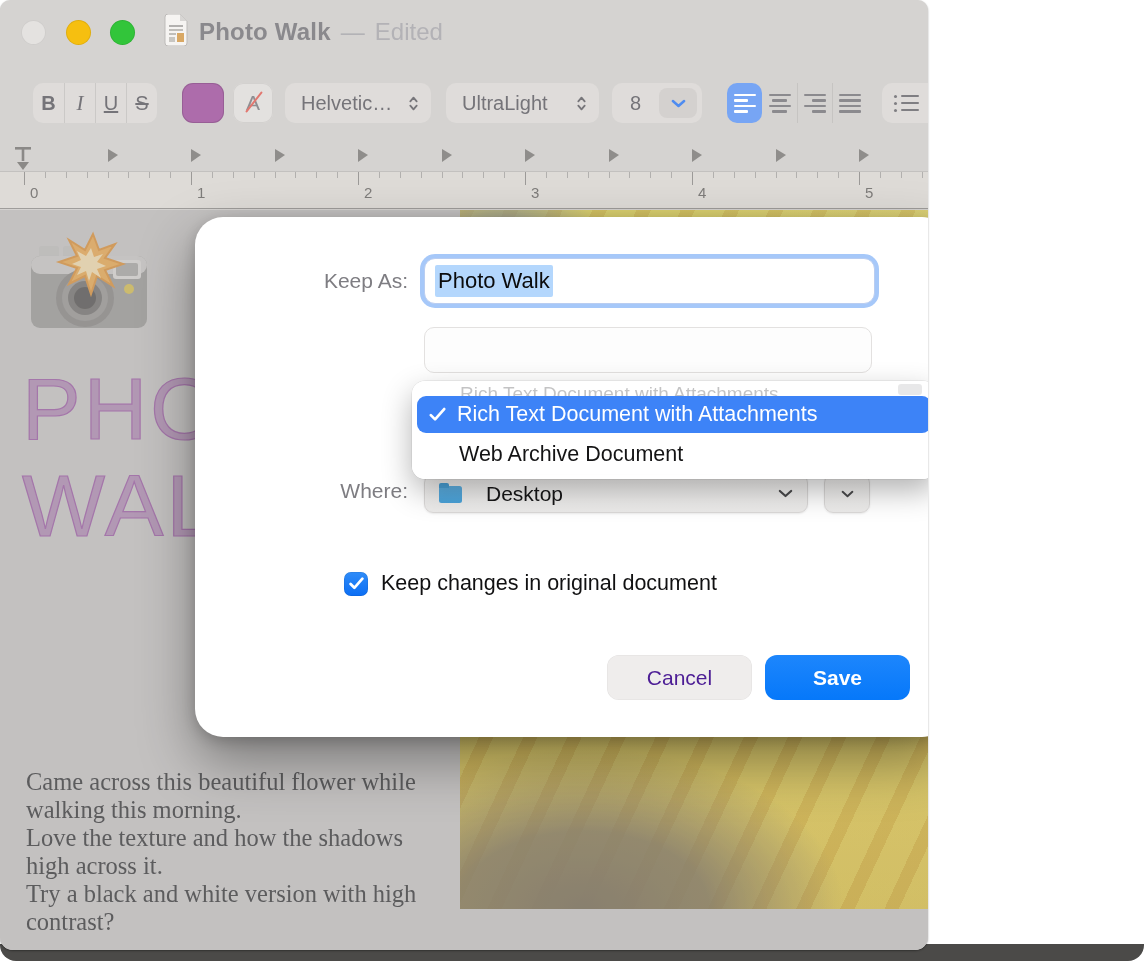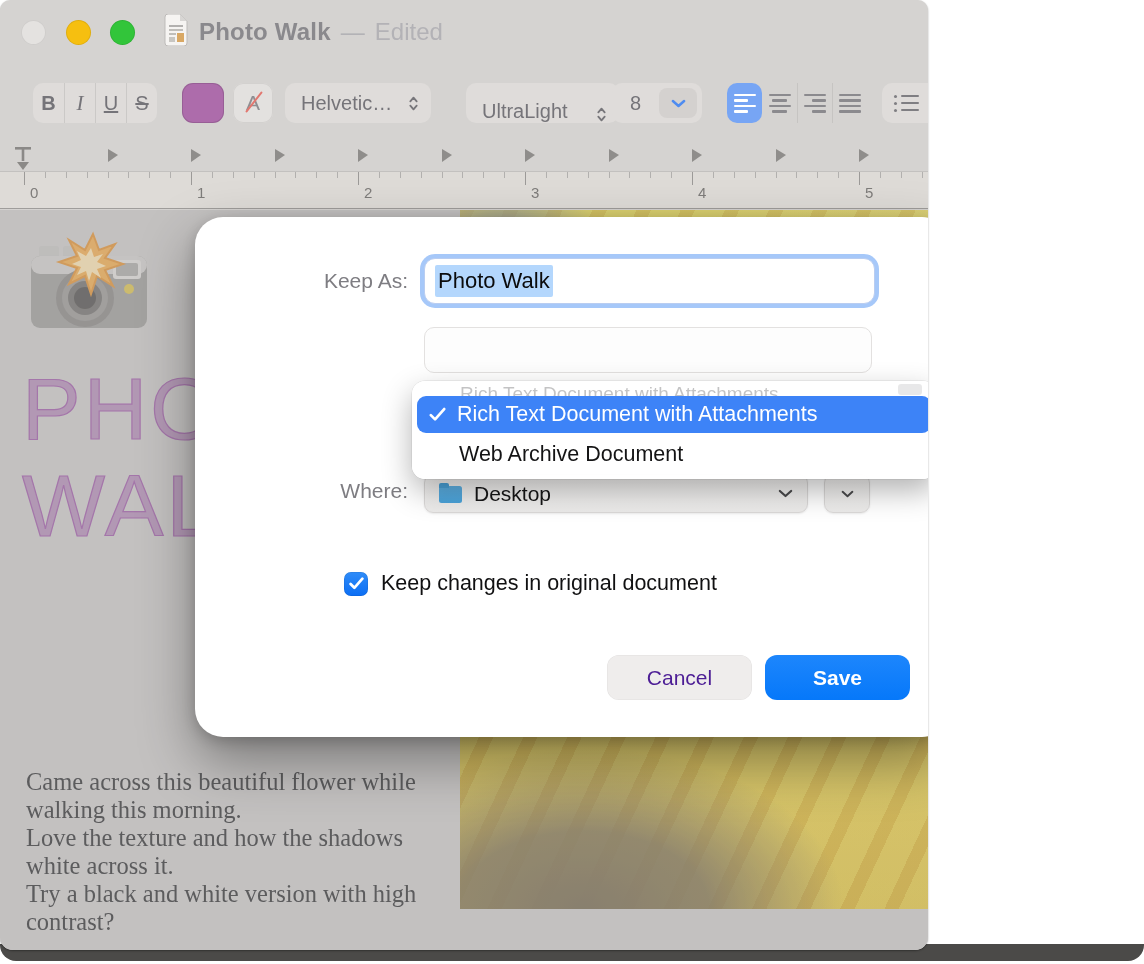--- a/index.html
+++ b/index.html
@@ -29,21 +29,21 @@
   .b-bold { font-weight:700; }
   .b-italic { font-style:italic; font-family:"Liberation Serif","DejaVu Serif",serif; font-size:21px; }
   .b-under { text-decoration:underline; }
   .b-strike { text-decoration:line-through; }
   .colorwell { left:182px; width:42px; background:var(--text-color-swatch); border-radius:11px; box-shadow:inset 0 0 0 1px rgba(0,0,0,.12); }
   .nohl { left:233px; width:40px; background:#e3e1df; box-shadow:inset 0 0 0 1px #d3d1cf; justify-content:center; }
   .nohl-a { position:relative; font-size:21px; color:#8f8e92; }
   .nohl-a::after { content:""; position:absolute; left:-5px; top:10px; width:26px; height:2px; background:#e2776f; transform:rotate(-52deg); border-radius:1px; }
   .dd { padding:0 12px 0 16px; font-size:20px; justify-content:space-between; }
   .dd-font   { left:285px; width:146px; }
-  .dd-weight { left:466px; width:153px;align-items:flex-end; }
+  .dd-weight { left:446px; width:153px; }
   .size-ctl  { left:612px; width:90px; padding:0 5px 0 18px; justify-content:space-between; font-size:20px; }
   .size-btn  { width:38px; height:30px; border-radius:8px; background:#d4d1cf; display:flex; align-items:center; justify-content:center; }
   .aligns { left:727px; width:140px; background:transparent; }
   .aligns .seg { width:35px; }
   .aligns .seg + .seg { border-left:1px solid #c6c4c2; }
   .aligns .seg.active { background:var(--active-segment); border-radius:10px; border-left:none; }
   .aligns .seg.active + .seg { border-left:none; }
   .alicon { display:flex; flex-direction:column; gap:3px; width:22px; }
   .alicon i { height:2.5px; background:#8b8a8e; border-radius:1px; }
   .seg.active .alicon i { background:#ffffff; }
@@ -91,21 +91,21 @@
   
   .sheet { position:absolute; left:195px; top:217px; width:755px; height:520px; background:#ffffff; border-radius:28px;
            box-shadow:0 24px 55px rgba(0,0,0,.38), 0 4px 14px rgba(0,0,0,.18); }
   .flabel { position:absolute; width:213px; text-align:right; font-size:21px; color:#7e7d82; }
   .saveas-field { position:absolute; left:229px; top:41px; width:451px; height:46px; background:#fff; border:1px solid #b9cdf1;
                   border-radius:11px; box-shadow:0 0 0 4px var(--focus-ring); display:flex; align-items:center; padding:0 10px; }
   .saveas-text { font-size:22px; color:#0b0b0c; background:var(--selection-blue); padding:3px 3px; border-radius:2px; }
   .tags-field { position:absolute; left:229px; top:110px; width:448px; height:46px; background:#fdfdfd; border:1px solid #e3e1e0; border-radius:10px; }
   .where-pop { position:absolute; left:229px; top:257px; width:384px; height:39px; border-radius:9px;
                background:linear-gradient(#f7f6f5,#ecebea); border:1px solid #dbd9d8; box-shadow:0 1px 2px rgba(0,0,0,.08);
-               display:flex; align-items:center; padding:0 14px; gap:12px; }
+               display:flex; align-items:center; padding:0 14px; gap:24px; }
   .where-val { font-size:21px; color:#161617; flex:1; }
   .folder { position:relative; width:23px; height:17px; background:linear-gradient(#5fb2e5,var(--folder-blue)); border-radius:2.5px; margin-top:2px; }
   .folder::before { content:""; position:absolute; left:0; top:-3px; width:10px; height:5px; background:var(--folder-blue); border-radius:2px 2px 0 0; }
   .where-btn { position:absolute; left:629px; top:257px; width:46px; height:39px; border-radius:9px;
                background:linear-gradient(#f7f6f5,#ecebea); border:1px solid #dbd9d8; box-shadow:0 1px 2px rgba(0,0,0,.08);
                display:flex; align-items:center; justify-content:center; }
   .keep-row { position:absolute; left:149px; top:354px; display:flex; align-items:center; gap:13px; }
   .checkbox { width:24px; height:24px; border-radius:7px; background:linear-gradient(#2f8cf8,var(--checkbox-blue));
               display:flex; align-items:center; justify-content:center; box-shadow:inset 0 0 0 .5px rgba(0,0,0,.12); }
   .keep-label { font-size:21.5px; color:#111112; }
@@ -351,21 +351,21 @@
         <path d="M68 12 L74 28 L90 22 L80 36 L98 42 L80 48 L88 64 L72 54 L66 72 L60 54 L44 62 L52 46 L34 40 L52 34 L44 18 L60 28 Z" fill="#f0a848" stroke="#e08f30" stroke-width="2"></path>
         <path d="M66 26 L69 35 L78 32 L72 40 L81 44 L72 47 L76 56 L67 50 L64 59 L61 49 L52 53 L56 45 L47 42 L56 38 L52 29 L61 34 Z" fill="#fbe3b0"></path>
       </svg>
     </span>
     <div class="doc-title">
       <div>PHOTO</div>
       <div>WALK</div>
     </div>
     <div class="doc-body">
       <p>Came across this beautiful flower while walking this morning.</p>
-      <p>Love the texture and how the shadows white across it.</p>
+      <p>Love the texture and how the shadows high across it.</p>
       <p>Try a black and white version with high contrast?</p>
     </div>
     <div class="doc-dim"></div>
   </div>
 
   <div class="sheet">
     <span class="flabel" style="left:0;top:52px;">Keep As:</span>
     <div class="saveas-field">
       <span class="saveas-text">Photo Walk</span>
     </div>

